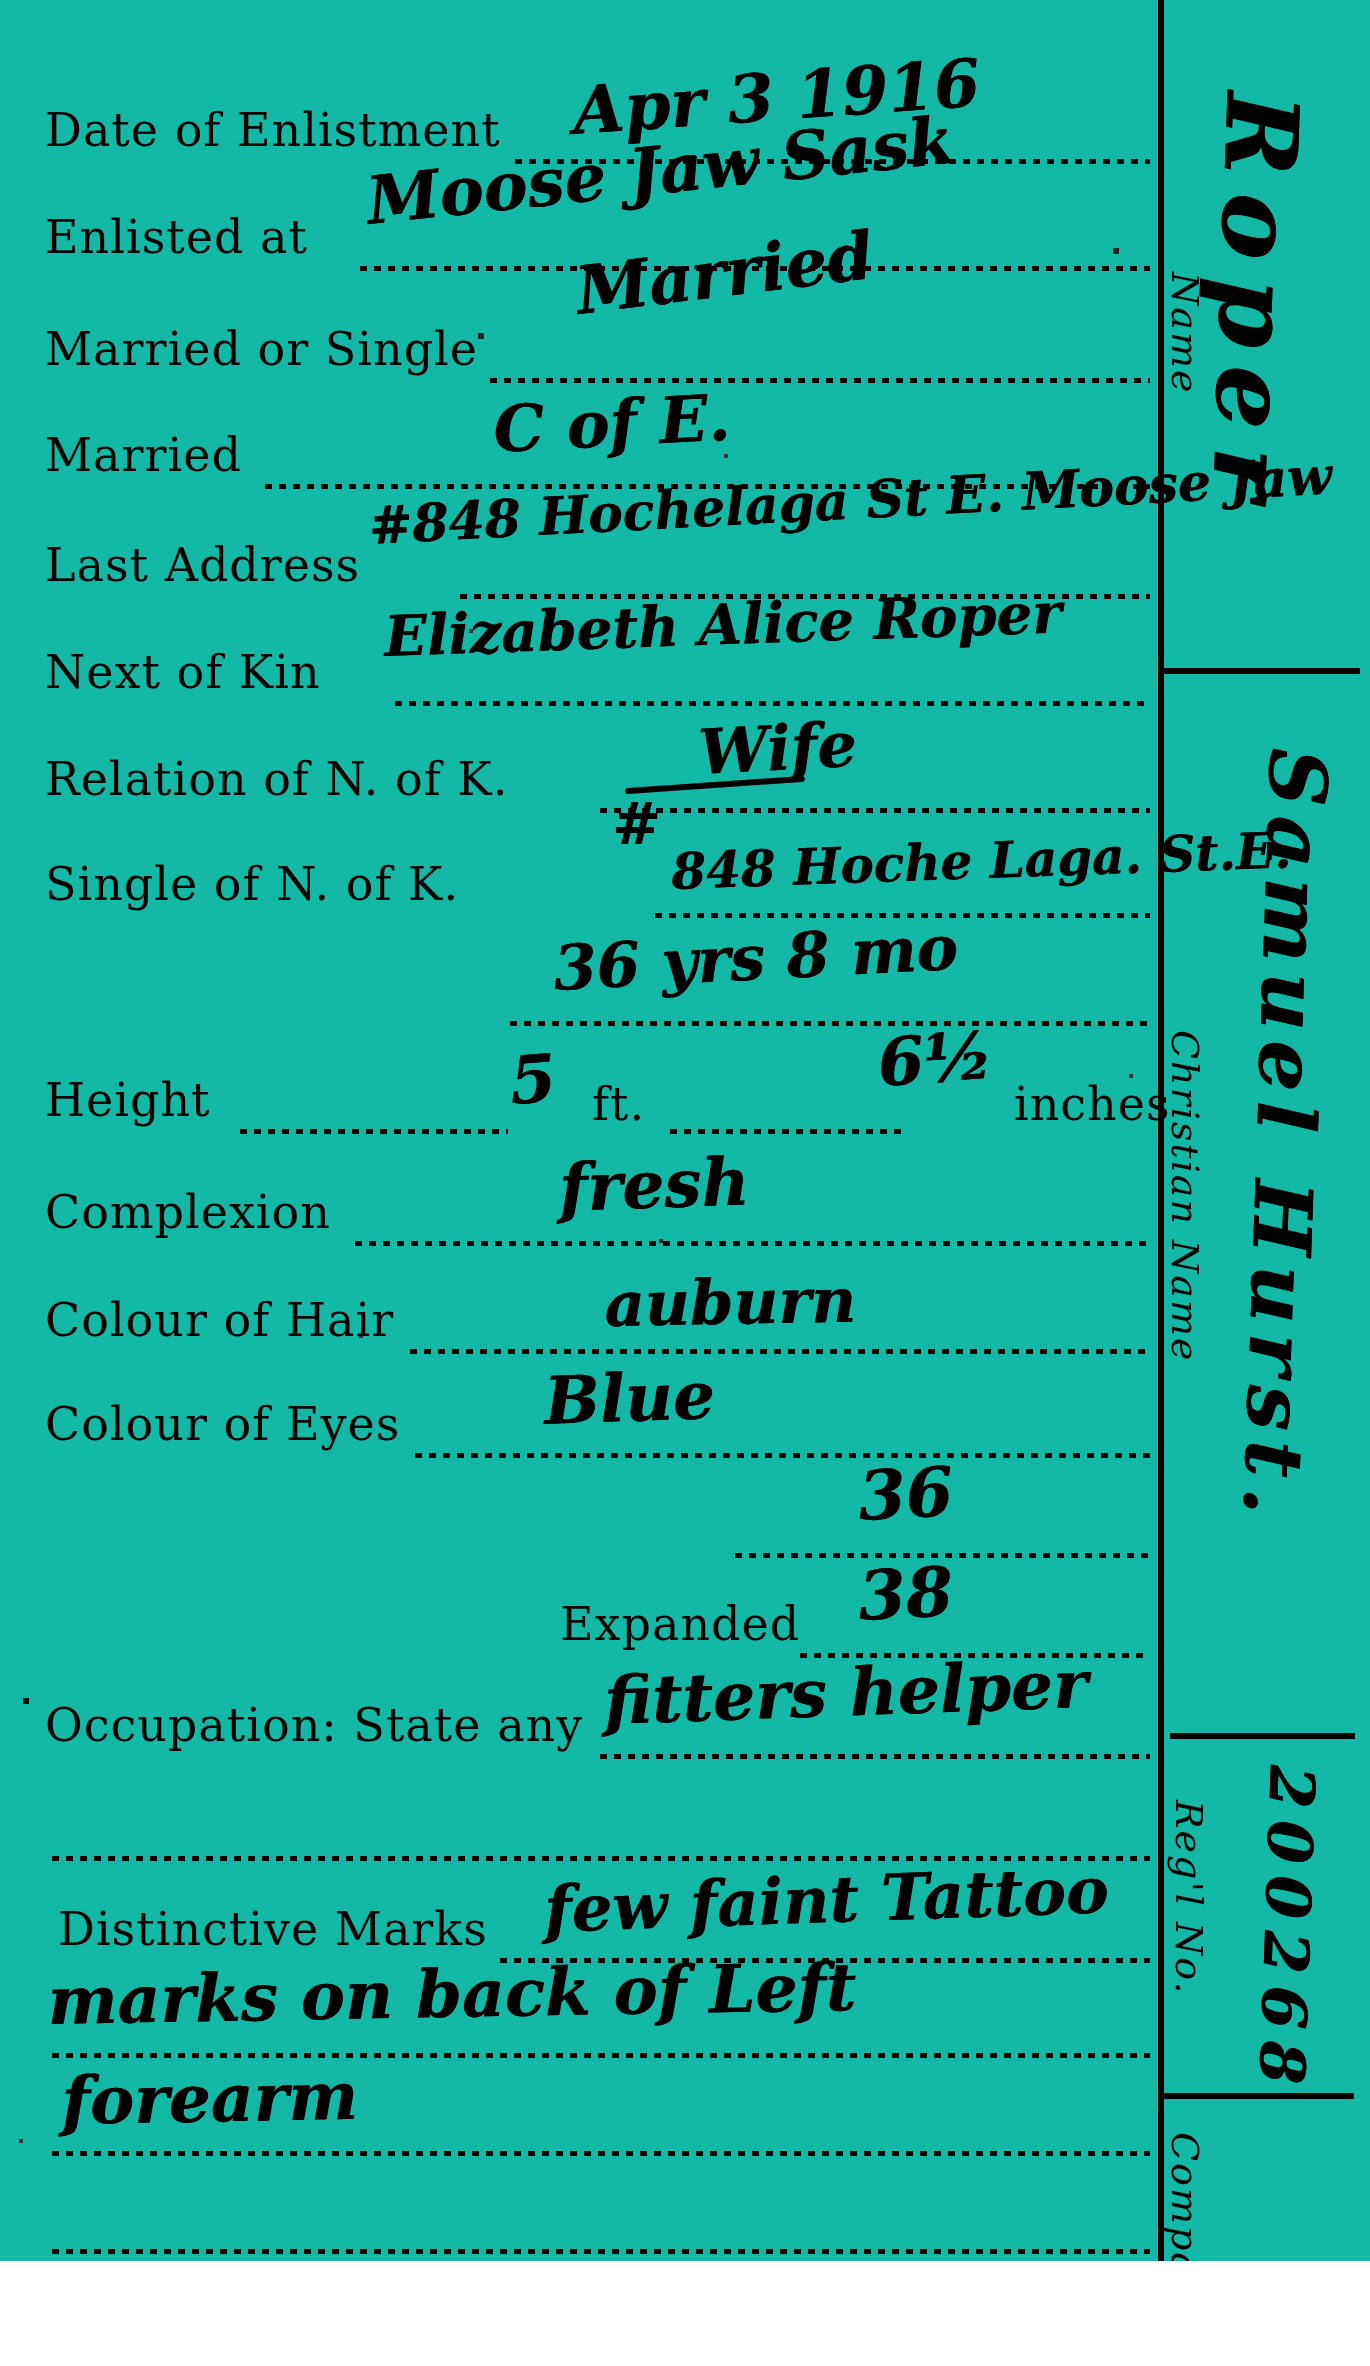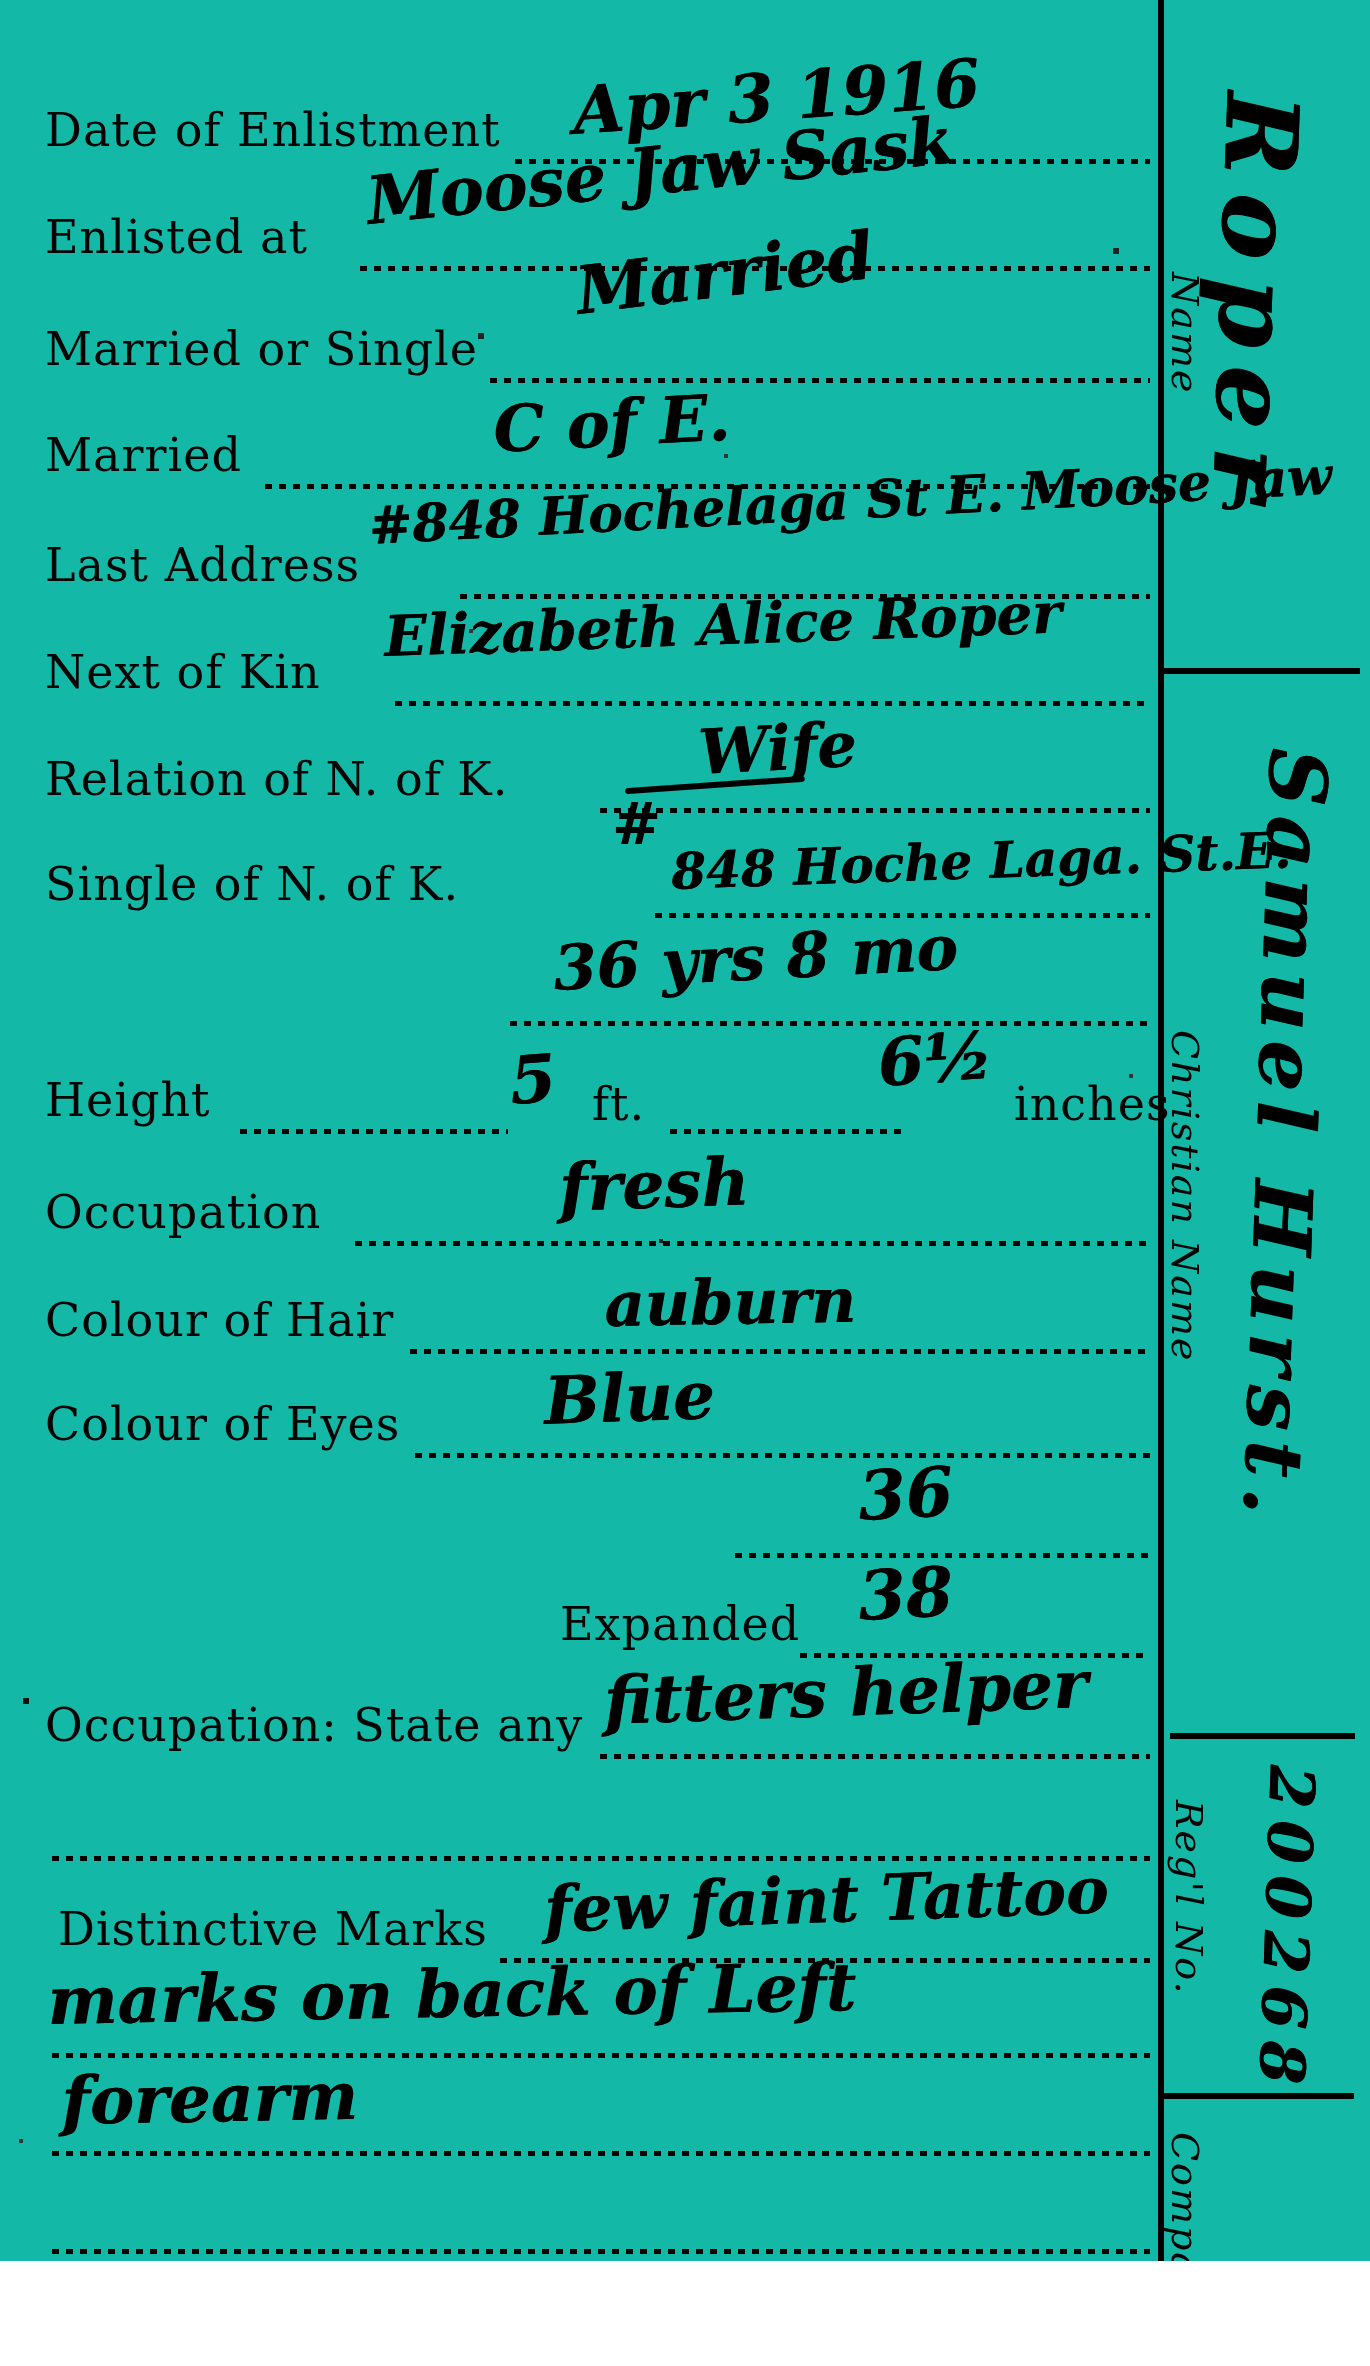--- a/index.html
+++ b/index.html
@@ -91,21 +91,21 @@
   <div class="hw" style="left:555px;top:938px;font-size:62px;transform:rotate(-3deg)">36 yrs 8 mo</div>
 
   <div class="lbl" style="left:45px;top:1077px">Height</div>
   <div class="dots" style="left:240px;top:1129px;width:268px"></div>
   <div class="hw" style="left:512px;top:1048px;font-size:66px;transform:rotate(-4deg)">5</div>
   <div class="lbl" style="left:592px;top:1081px">ft.</div>
   <div class="dots" style="left:670px;top:1129px;width:235px"></div>
   <div class="hw" style="left:880px;top:1030px;font-size:66px;transform:rotate(-4deg)">6½</div>
   <div class="lbl" style="left:1014px;top:1081px">inches</div>
 
-  <div class="lbl" style="left:45px;top:1189px">Occupation</div>
+  <div class="lbl" style="left:45px;top:1189px">Complexion</div>
   <div class="dots" style="left:355px;top:1241px;width:795px"></div>
   <div class="hw" style="left:560px;top:1155px;font-size:66px;transform:rotate(-2deg)">fresh</div>
 
   <div class="lbl" style="left:45px;top:1297px">Colour of Hair</div>
   <div class="dots" style="left:410px;top:1349px;width:740px"></div>
   <div class="hw" style="left:605px;top:1274px;font-size:62px;transform:rotate(-1deg)">auburn</div>
 
   <div class="lbl" style="left:45px;top:1401px">Colour of Eyes</div>
   <div class="dots" style="left:415px;top:1453px;width:735px"></div>
   <div class="hw" style="left:545px;top:1368px;font-size:66px;transform:rotate(-2deg)">Blue</div>

